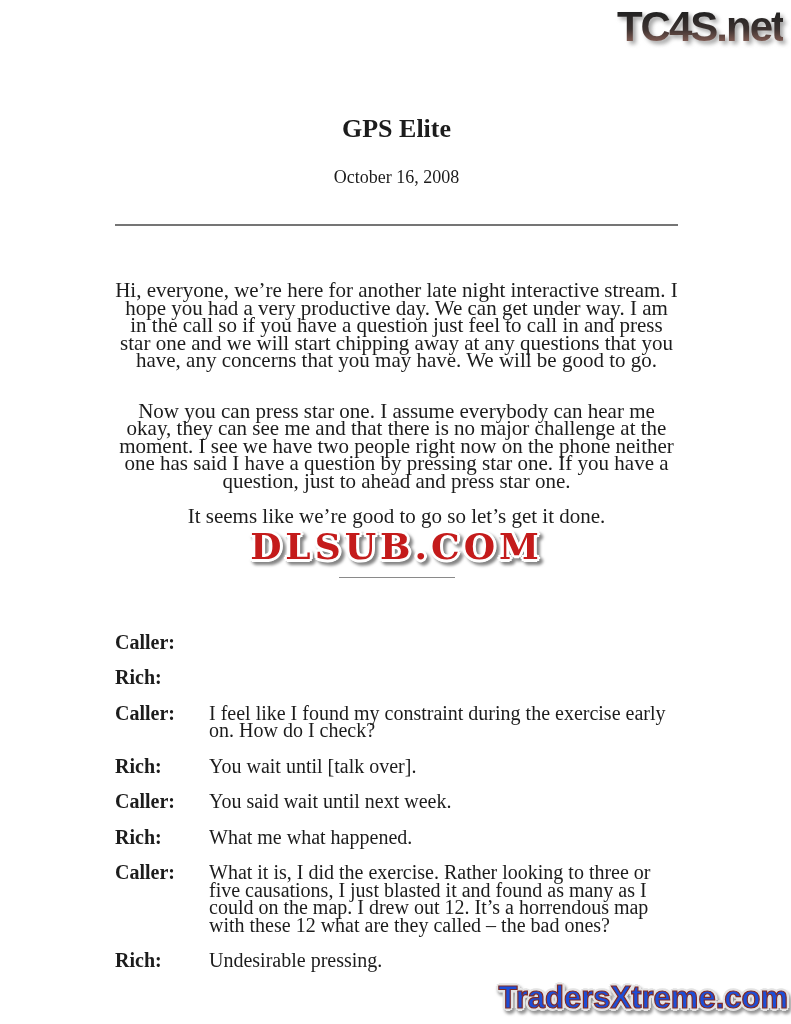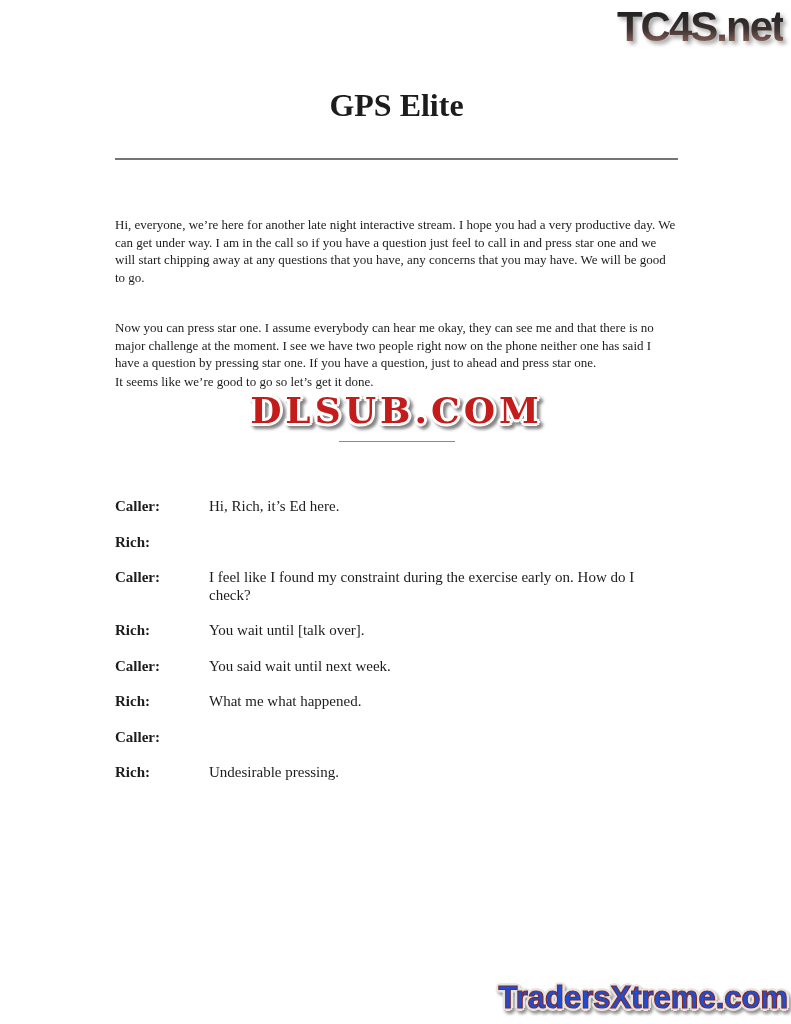--- a/index.html
+++ b/index.html
@@ -28,43 +28,43 @@
     margin-left:28px;
   }
 
   
   .content {
     position:absolute; left:115px; top:0;
     width:563px;
   }
   .title-block { text-align:center; }
   .doc-title {
-    margin-top:88px;
-    font-size:32px; line-height:34px; font-weight:bold;
+    margin-top:112px;
+    font-size:26px; line-height:34px; font-weight:bold;
   }
   .doc-subtitle {
     margin-top:12px;
     font-size:24px; line-height:28px; font-weight:bold;
   }
   .doc-date {
     margin-top:20px;
     font-size:18px; line-height:22px; font-weight:normal;
   }
   .main-rule {
     margin-top:36px;
     border:none; border-top:2px solid #757575; height:0;
   }
 
   .intro p {
-    font-size:13px; line-height:17.5px;
-    text-align:left;
+    font-size:21px; line-height:17.5px;
+    text-align:center;
   }
   .intro p.p1 { margin-top:56px; }
   .intro p.p2 { margin-top:33px; }
-  .intro p.p3 { margin-top:1px; }
+  .intro p.p3 { margin-top:18px; }
 
   
   .dlsub-logo {
     text-align:center;
     margin-top:0;
     font-family:"DejaVu Serif", serif;
     font-weight:bold;
     font-size:36px; line-height:40px;
     letter-spacing:4px;
     color:#c41b1b;
@@ -77,21 +77,21 @@
     width:116px;
     margin:11px auto 0 auto;
     border:none; border-top:1px solid #8a8a8a; height:0;
   }
 
   
   .dialogue { margin-top:56px; }
   .dialogue-row {
     display:flex;
     margin-bottom:18px;
-    font-size:15px; line-height:17.5px;font-family:Liberation Serif, serif;
+    font-size:20px; line-height:17.5px;font-family:Liberation Serif, serif;
   }
   .speaker {
     flex:0 0 94px;
     font-weight:bold;
   }
   .utterance { flex:1 1 auto; }
 
   
   .traders-logo {
     position:absolute; right:3px; bottom:9px;
@@ -111,39 +111,39 @@
 <body>
 
 <div class="page">
 
   <div class="tc4s-logo">TC4S.net</div>
 
   <div class="content">
 
     <div class="title-block">
       <div class="doc-title">GPS Elite</div>
+      <div class="doc-date">October 16, 2008</div>
     </div>
 
     <hr class="main-rule">
 
     <div class="intro">
       <p class="p1">Hi, everyone, we’re here for another late night interactive stream. I hope you had a very productive day. We can get under way. I am in the call so if you have a question just feel to call in and press star one and we will start chipping away at any questions that you have, any concerns that you may have. We will be good to go.</p>
       <p class="p2">Now you can press star one. I assume everybody can hear me okay, they can see me and that there is no major challenge at the moment. I see we have two people right now on the phone neither one has said I have a question by pressing star one. If you have a question, just to ahead and press star one.</p>
       <p class="p3">It seems like we’re good to go so let’s get it done.</p>
     </div>
 
     <div class="dlsub-logo">DLSUB.COM</div>
 
     <hr class="short-rule">
 
     <div class="dialogue">
 
       <div class="dialogue-row">
         <span class="speaker">Caller:</span>
-        <span class="utterance">Hi, Rich, it’s Ed here.</span>
       </div>
 
       <div class="dialogue-row">
         <span class="speaker">Rich:</span>
       </div>
 
       <div class="dialogue-row">
         <span class="speaker">Caller:</span>
         <span class="utterance">I feel like I found my constraint during the exercise early on. How do I check?</span>
       </div>
@@ -158,20 +158,21 @@
         <span class="utterance">You said wait until next week.</span>
       </div>
 
       <div class="dialogue-row">
         <span class="speaker">Rich:</span>
         <span class="utterance">What me what happened.</span>
       </div>
 
       <div class="dialogue-row">
         <span class="speaker">Caller:</span>
+        <span class="utterance">What it is, I did the exercise. Rather looking to three or five causations, I just blasted it and found as many as I could on the map. I drew out 12. It’s a horrendous map with these 12 what are they called – the bad ones?</span>
       </div>
 
       <div class="dialogue-row">
         <span class="speaker">Rich:</span>
         <span class="utterance">Undesirable pressing.</span>
       </div>
 
     </div>
   </div>
 

